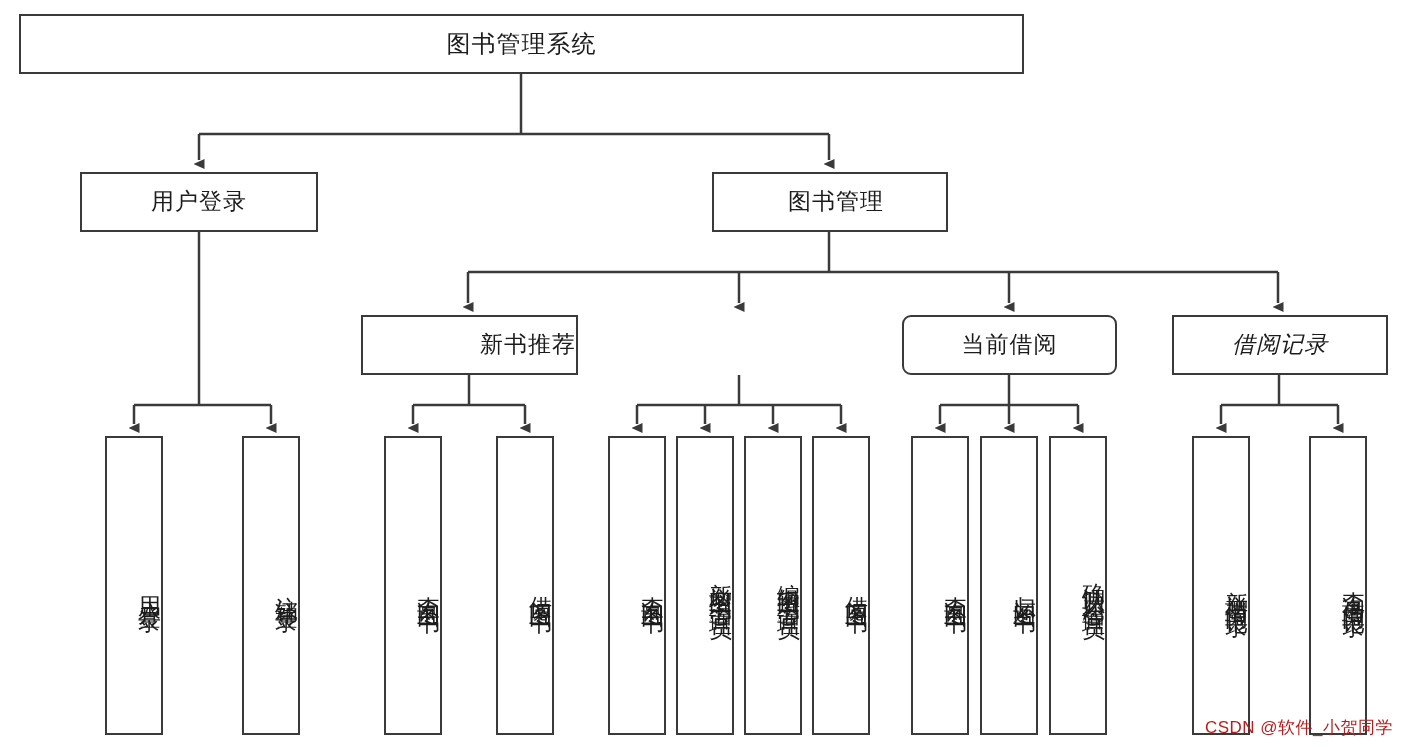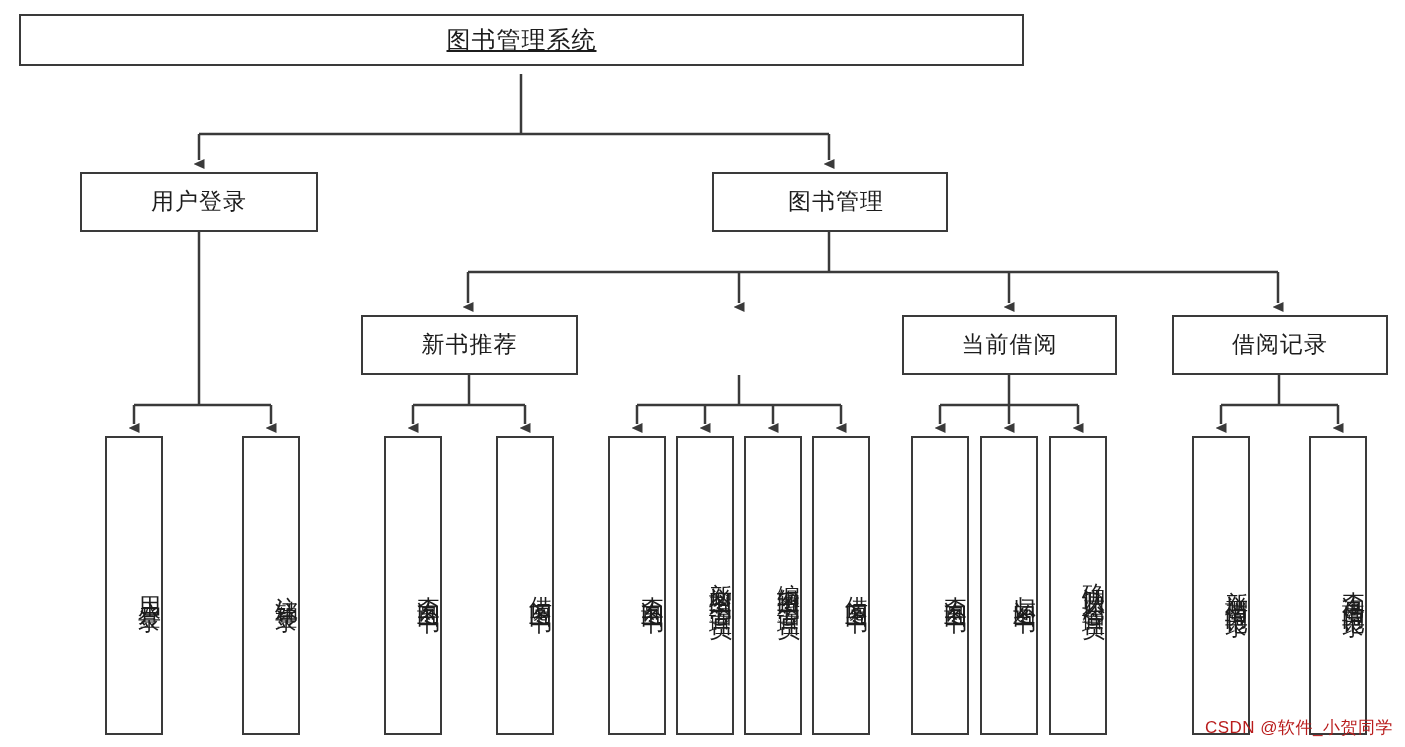--- a/index.html
+++ b/index.html
@@ -119,42 +119,42 @@
       <path d="M1009,405 L1009,424" marker-end="url(#arrow)"></path>
       <path d="M1078,405 L1078,424" marker-end="url(#arrow)"></path>
 
       <path d="M1279,375 L1279,405"></path>
       <path d="M1221,405 L1338,405"></path>
       <path d="M1221,405 L1221,424" marker-end="url(#arrow)"></path>
       <path d="M1338,405 L1338,424" marker-end="url(#arrow)"></path>
     </g>
   </svg>
 
-  <div class="node node-h node-root" style="left:19px; top:14px; width:1005px; height:52px;text-decoration:underline;">
+  <div class="node node-h node-root" style="left:19px; top:14px; width:1005px; height:60px;">
     <span>图书管理系统</span>
   </div>
 
   <div class="node node-h" style="left:80px; top:172px; width:238px; height:60px;">
     <span>用户登录</span>
   </div>
 
   <div class="node node-h" style="left:712px; top:172px; width:236px; height:60px;padding-left:12px;">
     <span>图书管理</span>
   </div>
 
-  <div class="node node-h" style="left:361px; top:315px; width:217px; height:60px;">
+  <div class="node node-h" style="left:361px; top:315px; width:217px; height:60px;justify-content:flex-end;">
     <span>新书推荐</span>
   </div>
 
 
-  <div class="node node-h" style="left:902px; top:315px; width:215px; height:60px;">
+  <div class="node node-h" style="left:902px; top:315px; width:215px; height:60px;border-radius:9px;">
     <span>当前借阅</span>
   </div>
 
-  <div class="node node-h" style="left:1172px; top:315px; width:216px; height:60px;">
+  <div class="node node-h" style="left:1172px; top:315px; width:216px; height:60px;font-style:italic;">
     <span>借阅记录</span>
   </div>
 
   <div class="node node-v" style="left:105px; top:436px; width:58px; height:299px;">
     <span class="vtext">用户登录</span>
   </div>
   <div class="node node-v" style="left:242px; top:436px; width:58px; height:299px;">
     <span class="vtext">注销登录</span>
   </div>
 

